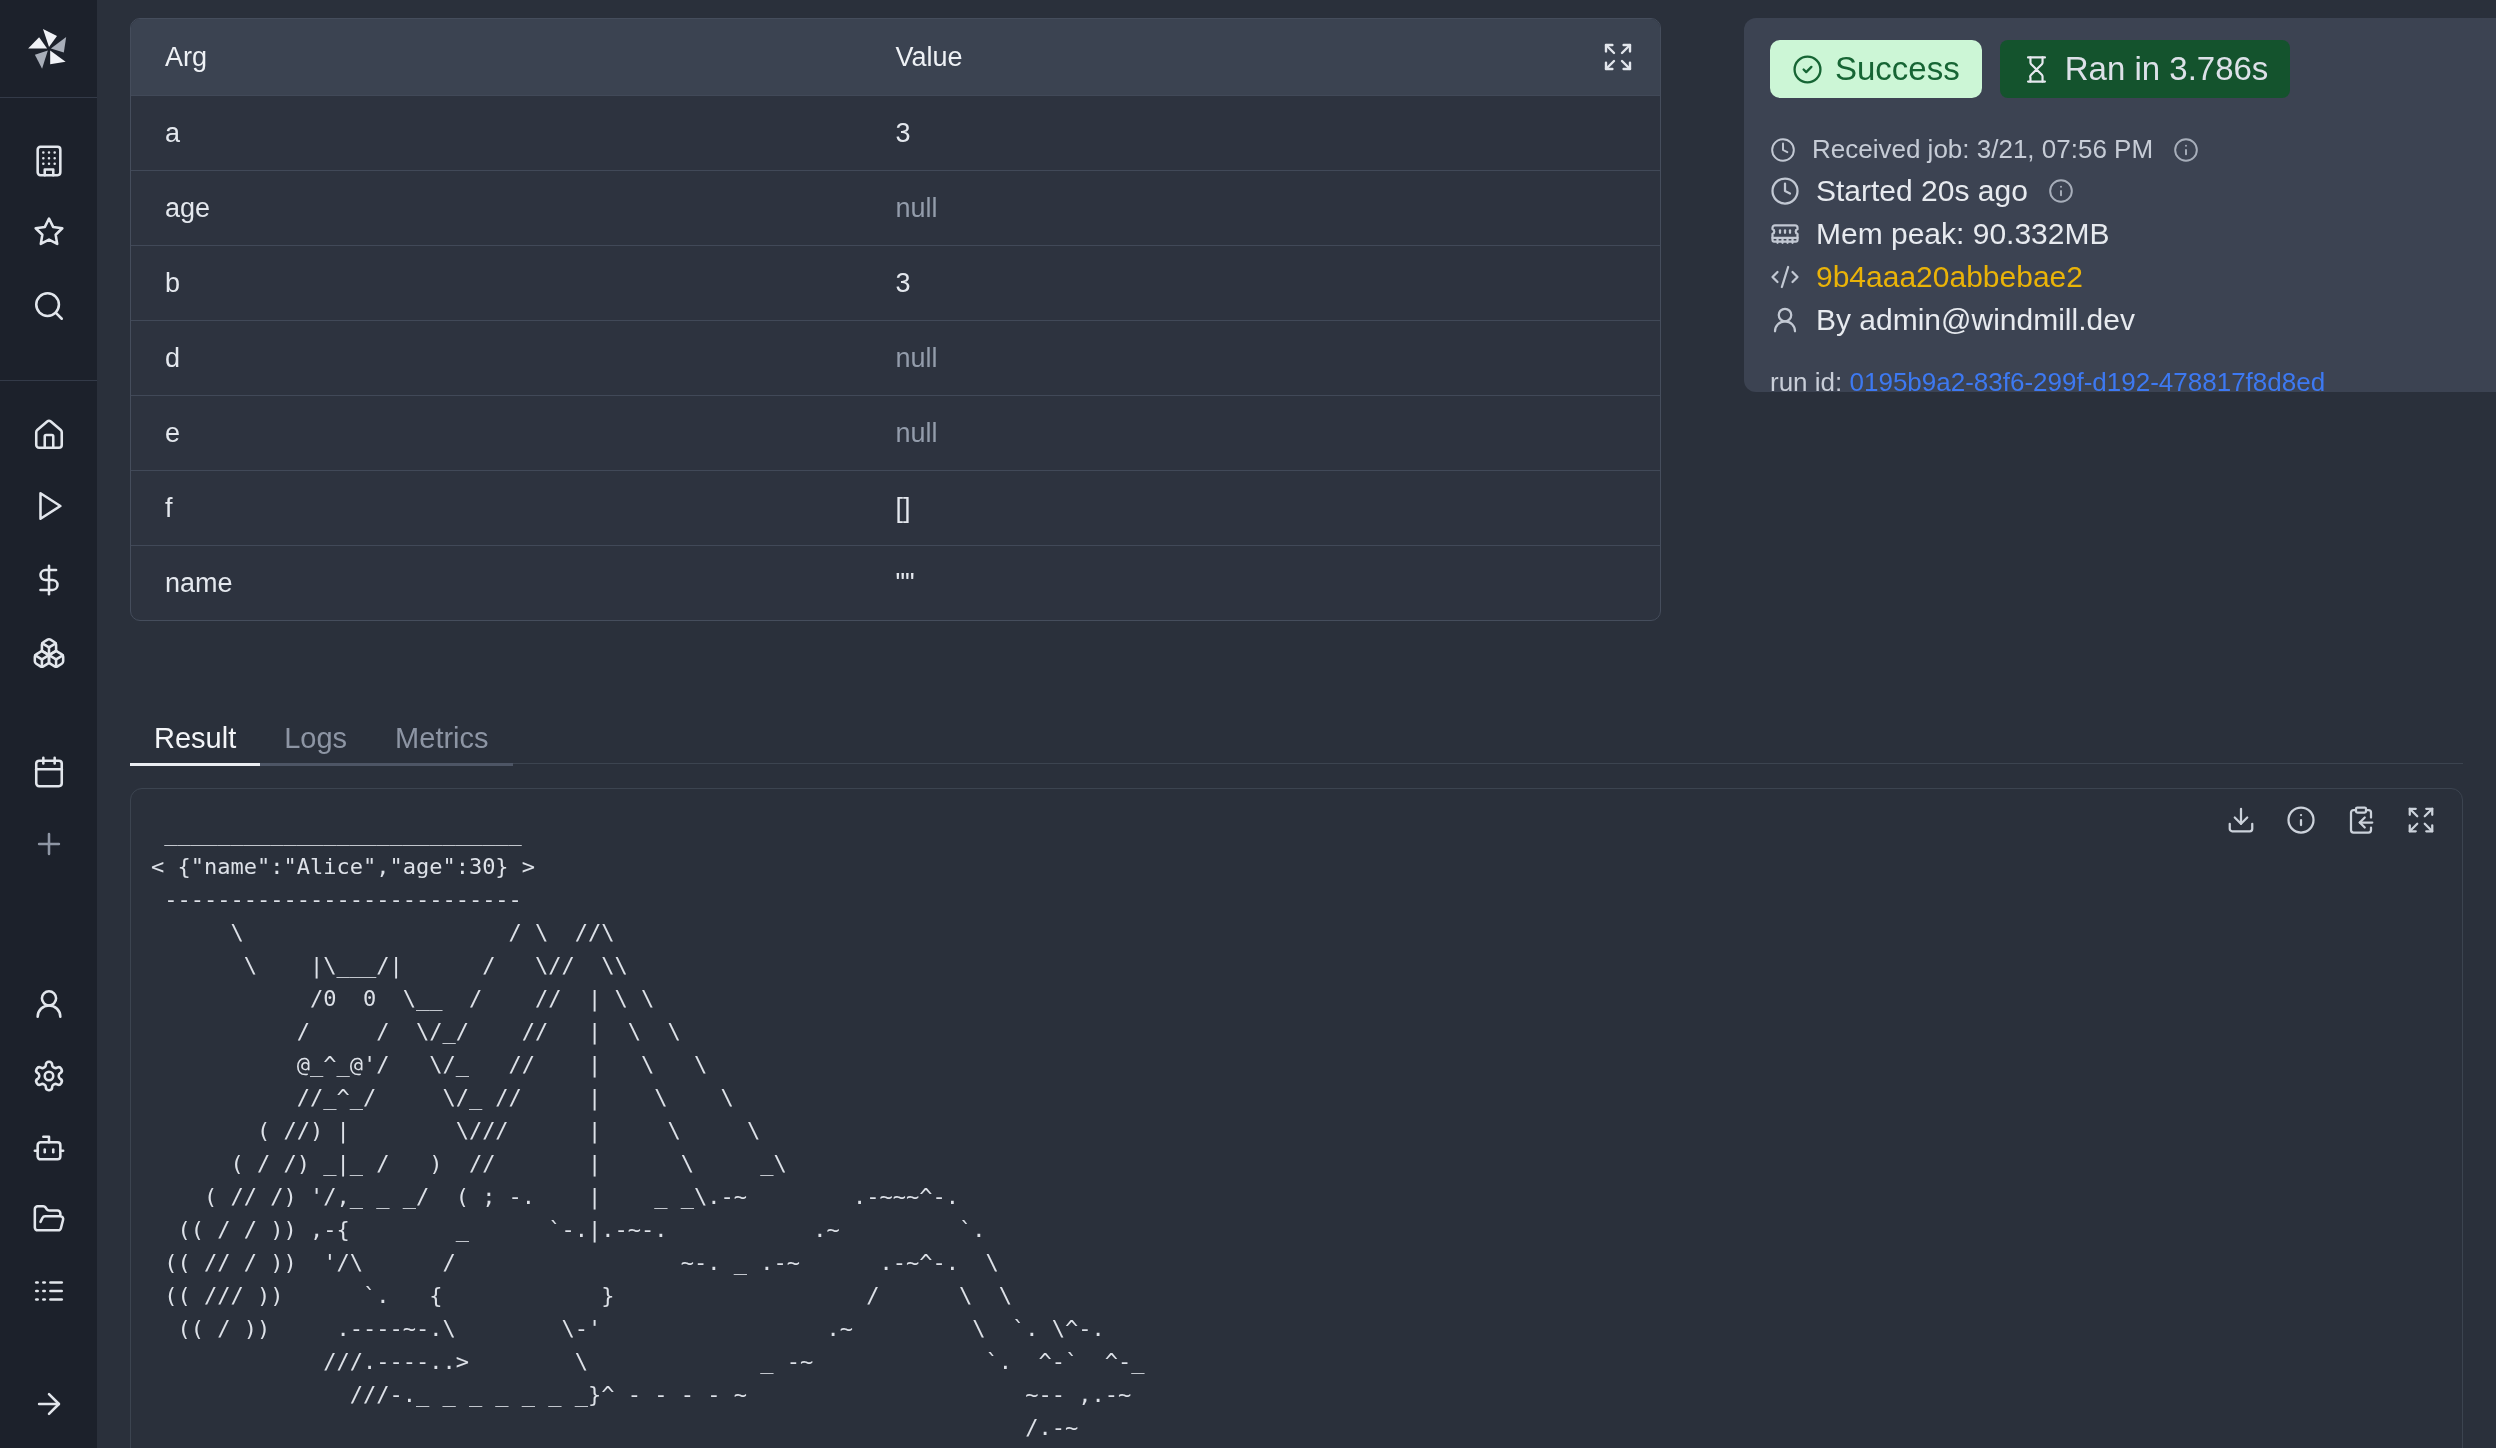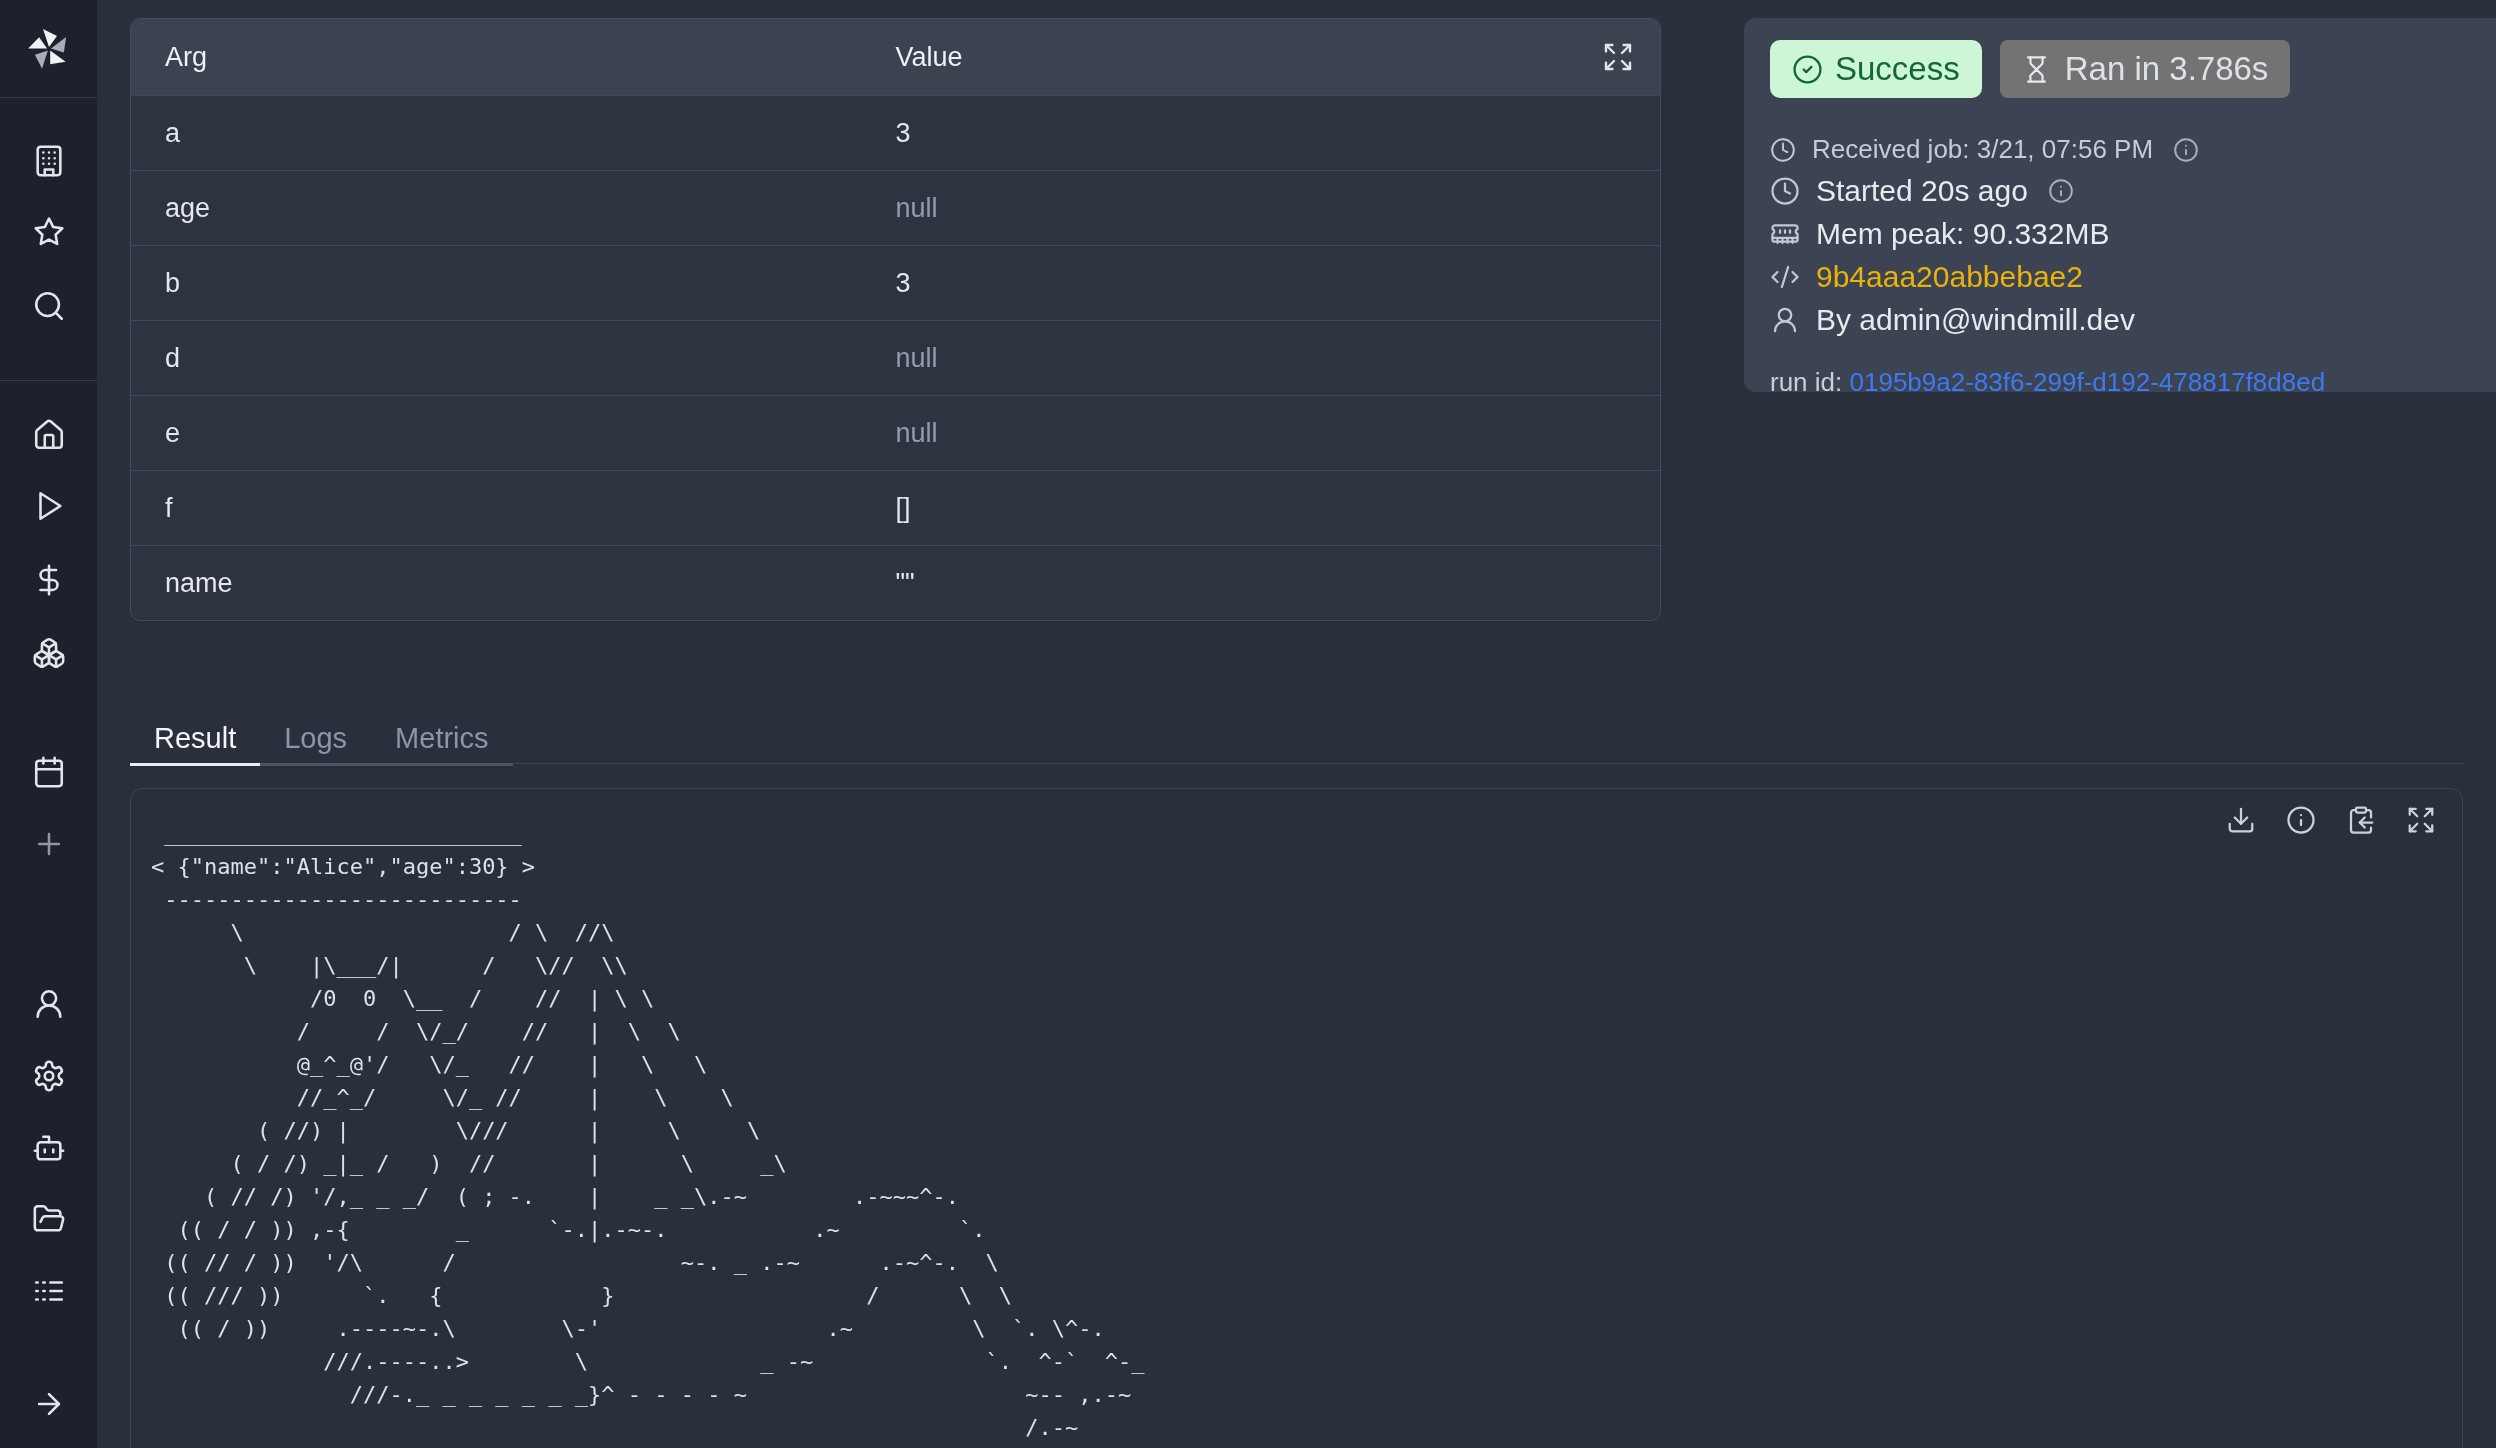--- a/index.html
+++ b/index.html
@@ -28,21 +28,21 @@
   .args-row{height:74px;display:flex;align-items:center;border-top:1px solid #414958;font-size:27px;color:#e4e8ee}
   .val.muted{color:#939cab}
 
   
   .info-panel{position:absolute;left:1744px;top:18px;width:793px;height:374px;background:#3c4352;
     border-radius:12px;padding:22px 26px;box-sizing:border-box}
   .badge-row{display:flex;gap:18px;align-items:center}
   .badge{display:inline-flex;align-items:center;gap:12px;background:#ccf6d6;color:#166534;
     font-size:33px;font-weight:500;padding:0 22px;height:58px;border-radius:10px}
   .badge .ic{width:31px;height:31px}
-  .chip{display:inline-flex;align-items:center;gap:14px;background:#737373;color:#dde1e8;
+  .chip{display:inline-flex;align-items:center;gap:14px;background:#14532d;color:#dde1e8;
     font-size:33px;padding:0 22px;height:58px;border-radius:8px}
   .chip .ic{width:29px;height:29px;color:#e6e9ef}
   .info-line{display:flex;align-items:center;gap:16px;color:#e7eaef;font-size:30px;margin-top:9px}
   .info-line .lead{width:30px;height:30px;color:#c2c8d3}
   .info-line.sm{font-size:26px;color:#c6ccd6;margin-top:36px}
   .info-line.sm .lead{width:26px;height:26px}
   .mini-info{width:26px;height:26px;color:#a7aeba;margin-left:4px;cursor:pointer}
   .link{color:#eab308;cursor:pointer}
   .runid-row{margin-top:30px;font-size:26px;color:#c9ced8}
   .runid{color:#3d79f2;cursor:pointer}

